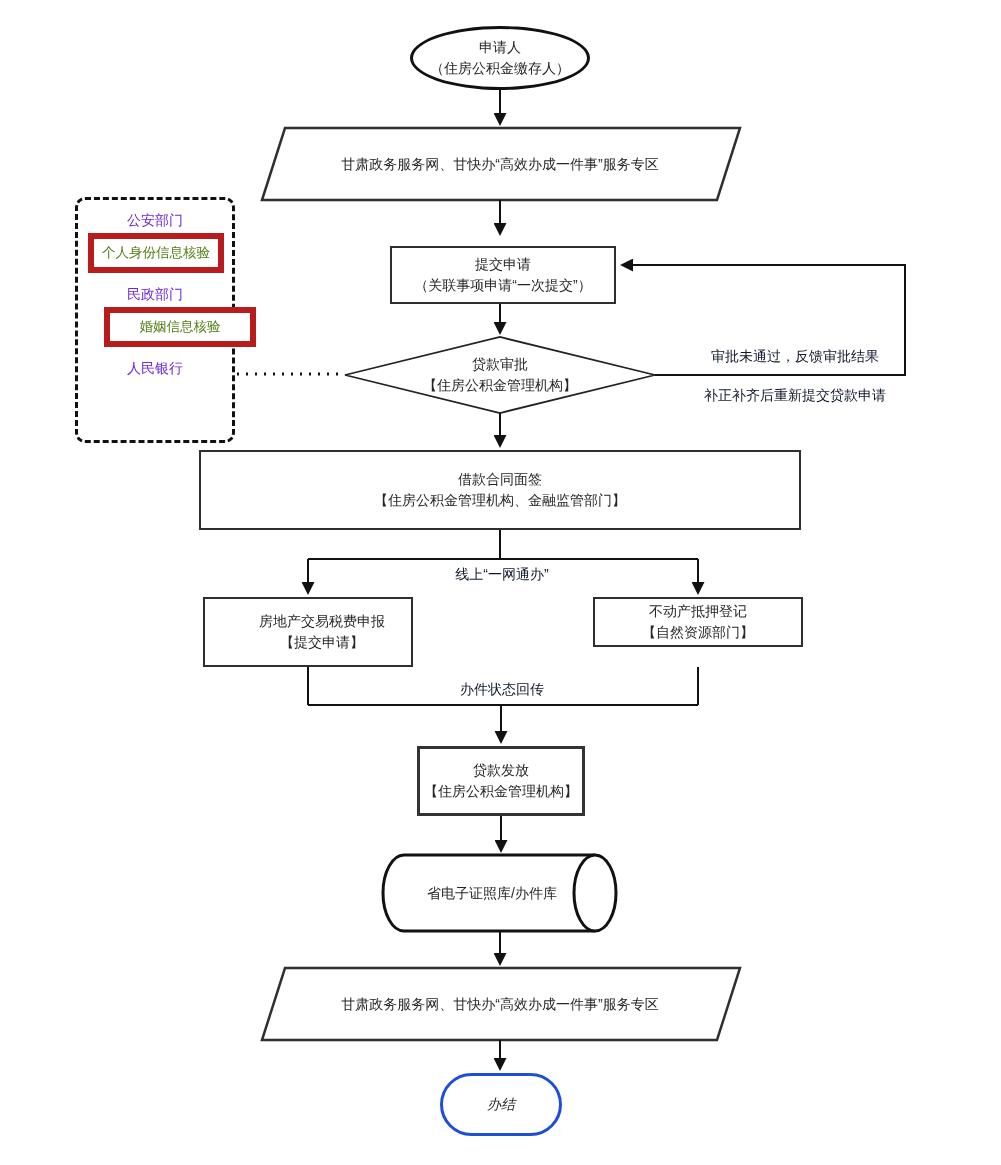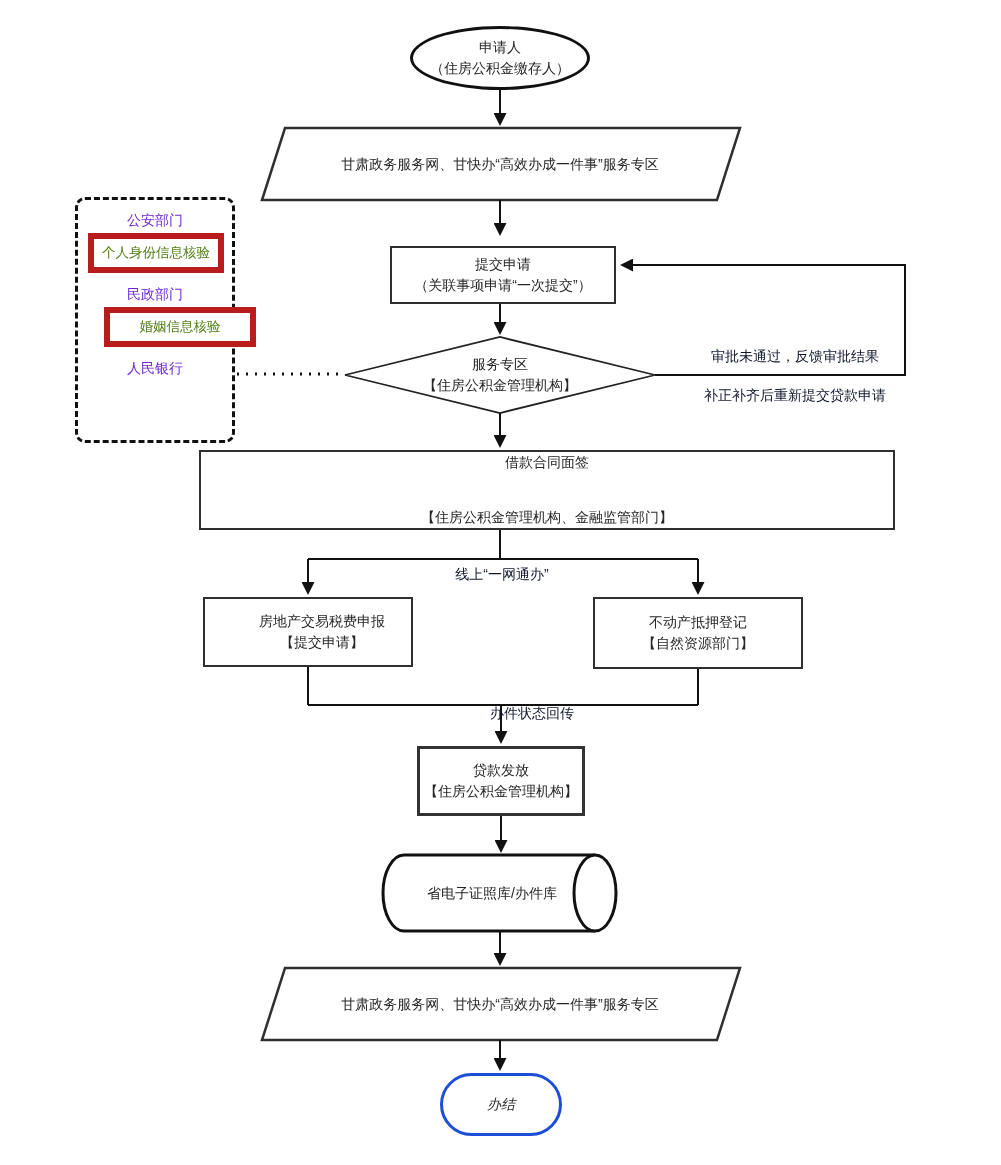--- a/index.html
+++ b/index.html
@@ -81,45 +81,45 @@
   <div class="dept-label" style="left:75px; top:286px;">民政部门</div>
   <div class="dept-box" style="left:88px; top:307px; width:152px; height:40px;margin-left:16px;">婚姻信息核验</div>
   <div class="dept-label" style="left:75px; top:360px;">人民银行</div>
 
   <div class="node rect" style="left:390px; top:246px; width:226px; height:58px; border-width:2.5px;">
     <div class="ln">提交申请</div>
     <div class="ln">（关联事项申请“一次提交”）</div>
   </div>
 
   <div class="node transparent" style="left:360px; top:352px; width:280px; height:46px;">
-    <div class="ln">服务专区</div>
+    <div class="ln">贷款审批</div>
     <div class="ln">【住房公积金管理机构】</div>
   </div>
 
   <div class="edge-label" style="left:795px; top:357px;">审批未通过，反馈审批结果</div>
   <div class="edge-label" style="left:795px; top:396px;">补正补齐后重新提交贷款申请</div>
 
-  <div class="node rect" style="left:199px; top:450px; width:696px; height:80px; border-width:2.5px;justify-content:space-between;">
+  <div class="node rect" style="left:199px; top:450px; width:602px; height:80px; border-width:2.5px;">
     <div class="ln">借款合同面签</div>
     <div class="ln">【住房公积金管理机构、金融监管部门】</div>
   </div>
 
   <div class="edge-label" style="left:502px; top:575px;">线上“一网通办”</div>
 
   <div class="node rect" style="left:203px; top:597px; width:210px; height:70px; border-width:2.5px;padding-left:28px;">
     <div class="ln">房地产交易税费申报</div>
     <div class="ln">【提交申请】</div>
   </div>
 
-  <div class="node rect" style="left:593px; top:597px; width:210px; height:72px; border-width:2.5px;">
+  <div class="node rect" style="left:593px; top:597px; width:210px; height:50px; border-width:2.5px;">
     <div class="ln">不动产抵押登记</div>
     <div class="ln">【自然资源部门】</div>
   </div>
 
-  <div class="edge-label" style="left:532px; top:690px;margin-top:24px;">办件状态回传</div>
+  <div class="edge-label" style="left:502px; top:690px;">办件状态回传</div>
 
   <div class="node rect-bold" style="left:417px; top:746px; width:168px; height:70px;">
     <div class="ln">贷款发放</div>
     <div class="ln">【住房公积金管理机构】</div>
   </div>
 
   <div class="node transparent" style="left:392px; top:870px; width:200px; height:46px;">
     <div class="ln">省电子证照库/办件库</div>
   </div>
 

